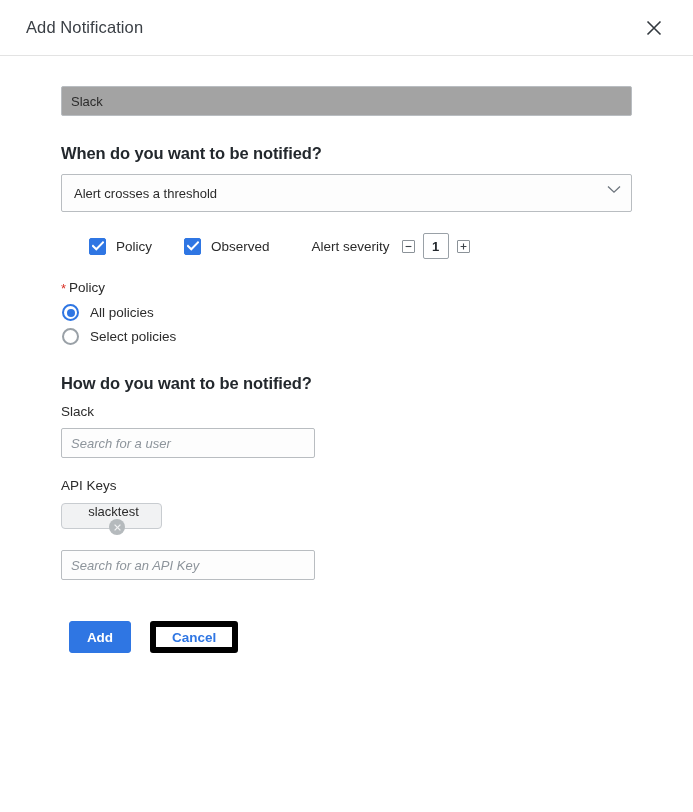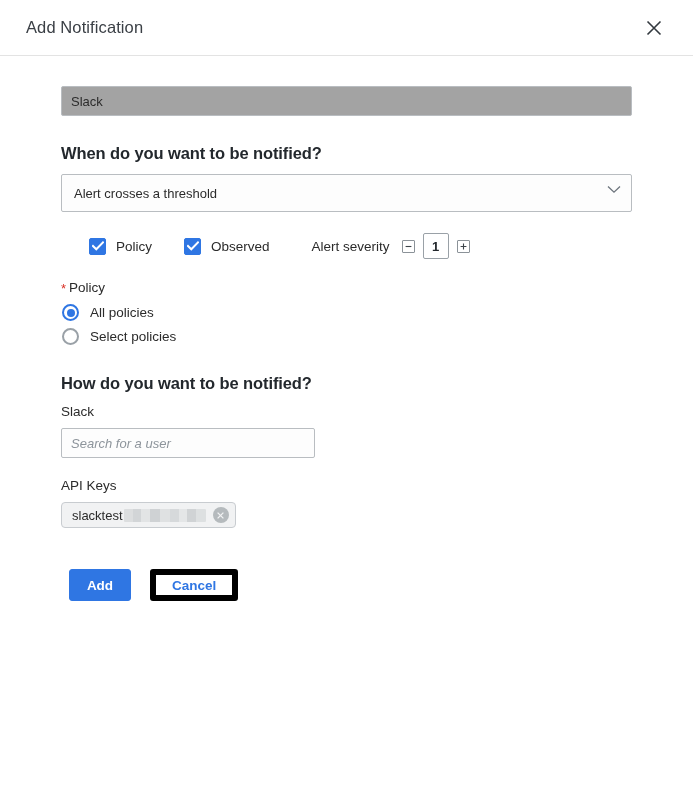--- a/index.html
+++ b/index.html
@@ -271,20 +271,21 @@
   .chip {
     display: inline-flex;
     align-items: center;
     height: 26px;
     box-sizing: border-box;
     border: 1px solid #c8ccd0;
     border-radius: 4px;
     background: #f1f2f3;
     padding: 0 6px 0 10px;
     max-width: 100%;
+    flex-direction: column;
   }
   .chip-text {
     font-size: 13px;
     color: #2b2b2b;
     white-space: nowrap;
   }
   .chip-redacted {
     width: 82px;
     height: 13px;
     margin-left: 1px;
@@ -440,20 +441,21 @@
       <span class="chip-text">slacktest</span>
       <span class="chip-redacted"></span>
       <span class="chip-remove">
         <svg width="9" height="9" viewBox="0 0 9 9" aria-hidden="true">
           <path d="M1.6 1.6 L7.4 7.4 M7.4 1.6 L1.6 7.4" stroke="#f1f2f3" stroke-width="1.3" fill="none"></path>
         </svg>
       </span>
     </span>
   </div>
 
+  <input class="small-input" style="margin-top: 21px;" type="text" placeholder="Search for an API Key">
 
   
   <div class="footer-btns">
     <div class="btn btn-primary">Add</div>
     <div class="btn btn-secondary">Cancel</div>
   </div>
 
 </div>
 
 </body></html>

